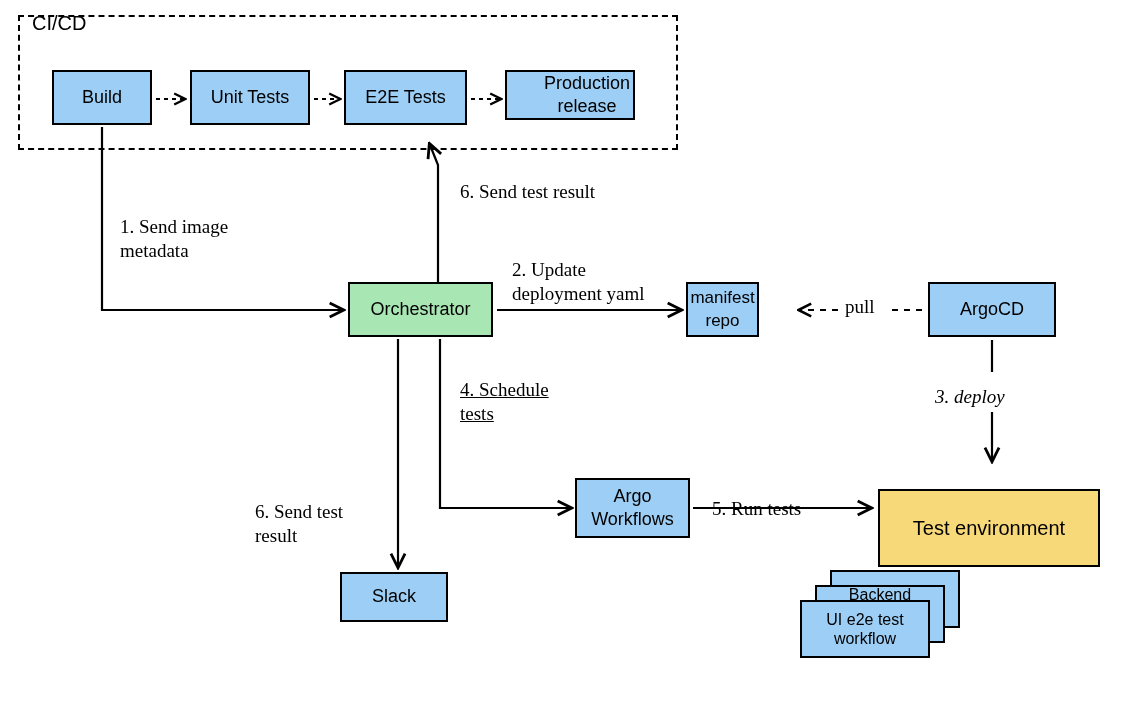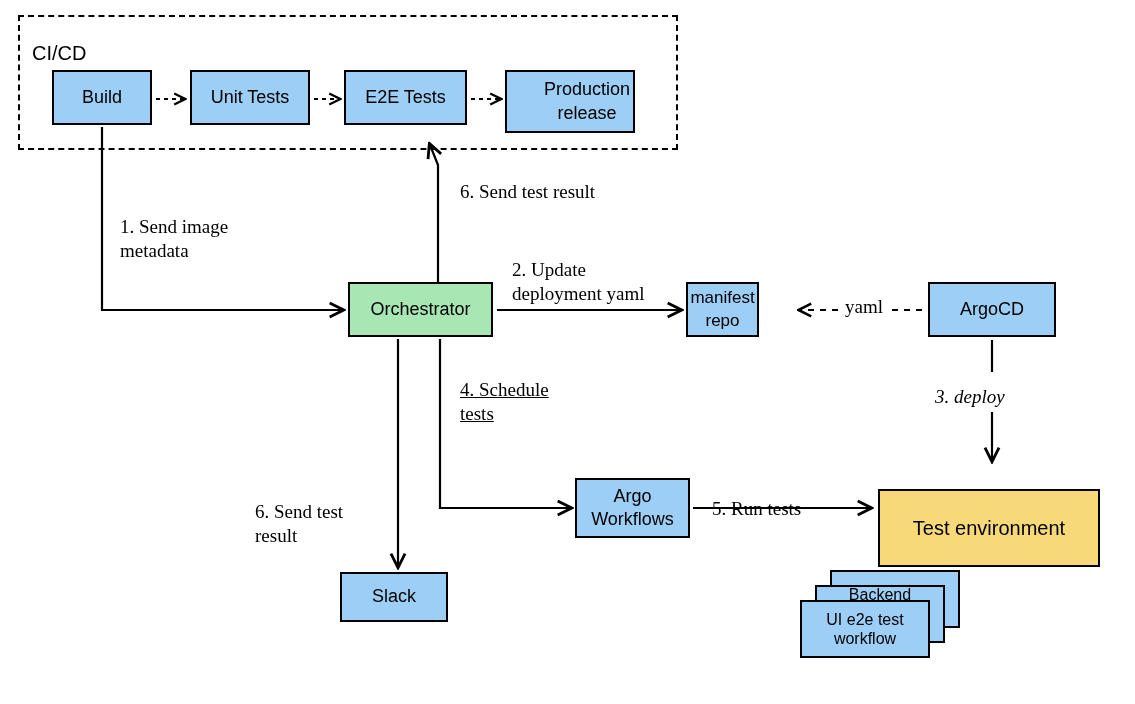--- a/index.html
+++ b/index.html
@@ -12,32 +12,32 @@
     .container-title { position: absolute; font-size: 20px; }
     .label { position: absolute; font-family: 'Comic Sans MS', 'Bradley Hand', cursive; font-size: 19px; line-height: 1.25; white-space: pre-line; }
     .stack { position: absolute; }
     .stack .layer { position: absolute; border: 2px solid #000; background: #9dcef5; text-align: center; display: flex; align-items: center; justify-content: center; font-size: 16px; line-height: 1.2; padding: 18px; }
     svg.connectors { position: absolute; left:0; top:0; width: 1135px; height: 704px; pointer-events: none; }
   </style>
 </head>
 <body>
 
 <div class="dashed-container" style="left:18px; top:15px; width:660px; height:135px;"></div>
-<div class="container-title" style="left:32px; top:42px;">CI/CD</div>
+<div class="container-title" style="left:32px; top:12px;">CI/CD</div>
 
 <div class="box blue" style="left:52px; top:70px; width:100px; height:55px;">
   <span>Build</span>
 </div>
 <div class="box blue" style="left:190px; top:70px; width:120px; height:55px;">
   <span>Unit Tests</span>
 </div>
 <div class="box blue" style="left:344px; top:70px; width:123px; height:55px;">
   <span>E2E Tests</span>
 </div>
-<div class="box blue" style="left:505px; top:70px; width:130px; height:63px; white-space:pre-line;padding-left:38px;">
+<div class="box blue" style="left:505px; top:70px; width:130px; height:50px; white-space:pre-line;padding-left:38px;">
   <span>Production
 release</span>
 </div>
 
 <div class="box green" style="left:348px; top:282px; width:145px; height:55px;">
   <span>Orchestrator</span>
 </div>
 
 <div class="box blue" style="left:686px; top:282px; width:73px; height:55px; white-space:pre-line; font-size:17px;">
   <span>manifest
@@ -77,21 +77,21 @@
 metadata</div>
 <div class="label" style="left:512px; top:258px;">2. Update
 deployment yaml</div>
 <div class="label" style="left:935px; top:385px;font-style:italic;">3. deploy</div>
 <div class="label" style="left:460px; top:378px;text-decoration:underline;">4. Schedule
 tests</div>
 <div class="label" style="left:712px; top:497px;">5. Run tests</div>
 <div class="label" style="left:460px; top:180px;">6. Send test result</div>
 <div class="label" style="left:255px; top:500px;">6. Send test
 result</div>
-<div class="label" style="left:845px; top:295px;">yaml</div>
+<div class="label" style="left:845px; top:295px;">pull</div>
 
 <svg class="connectors">
   <defs>
     <marker id="arrow" viewBox="0 0 10 10" refX="8" refY="5" markerWidth="7" markerHeight="7" orient="auto-start-reverse">
       <path d="M 1 1 L 9 5 L 1 9" fill="none" stroke="#000" stroke-width="1.6"></path>
     </marker>
     <marker id="arrow-open" viewBox="0 0 10 10" refX="8" refY="5" markerWidth="8" markerHeight="8" orient="auto-start-reverse">
       <path d="M 1 1 L 9 5 L 1 9" fill="none" stroke="#000" stroke-width="1.6"></path>
     </marker>
   </defs>

